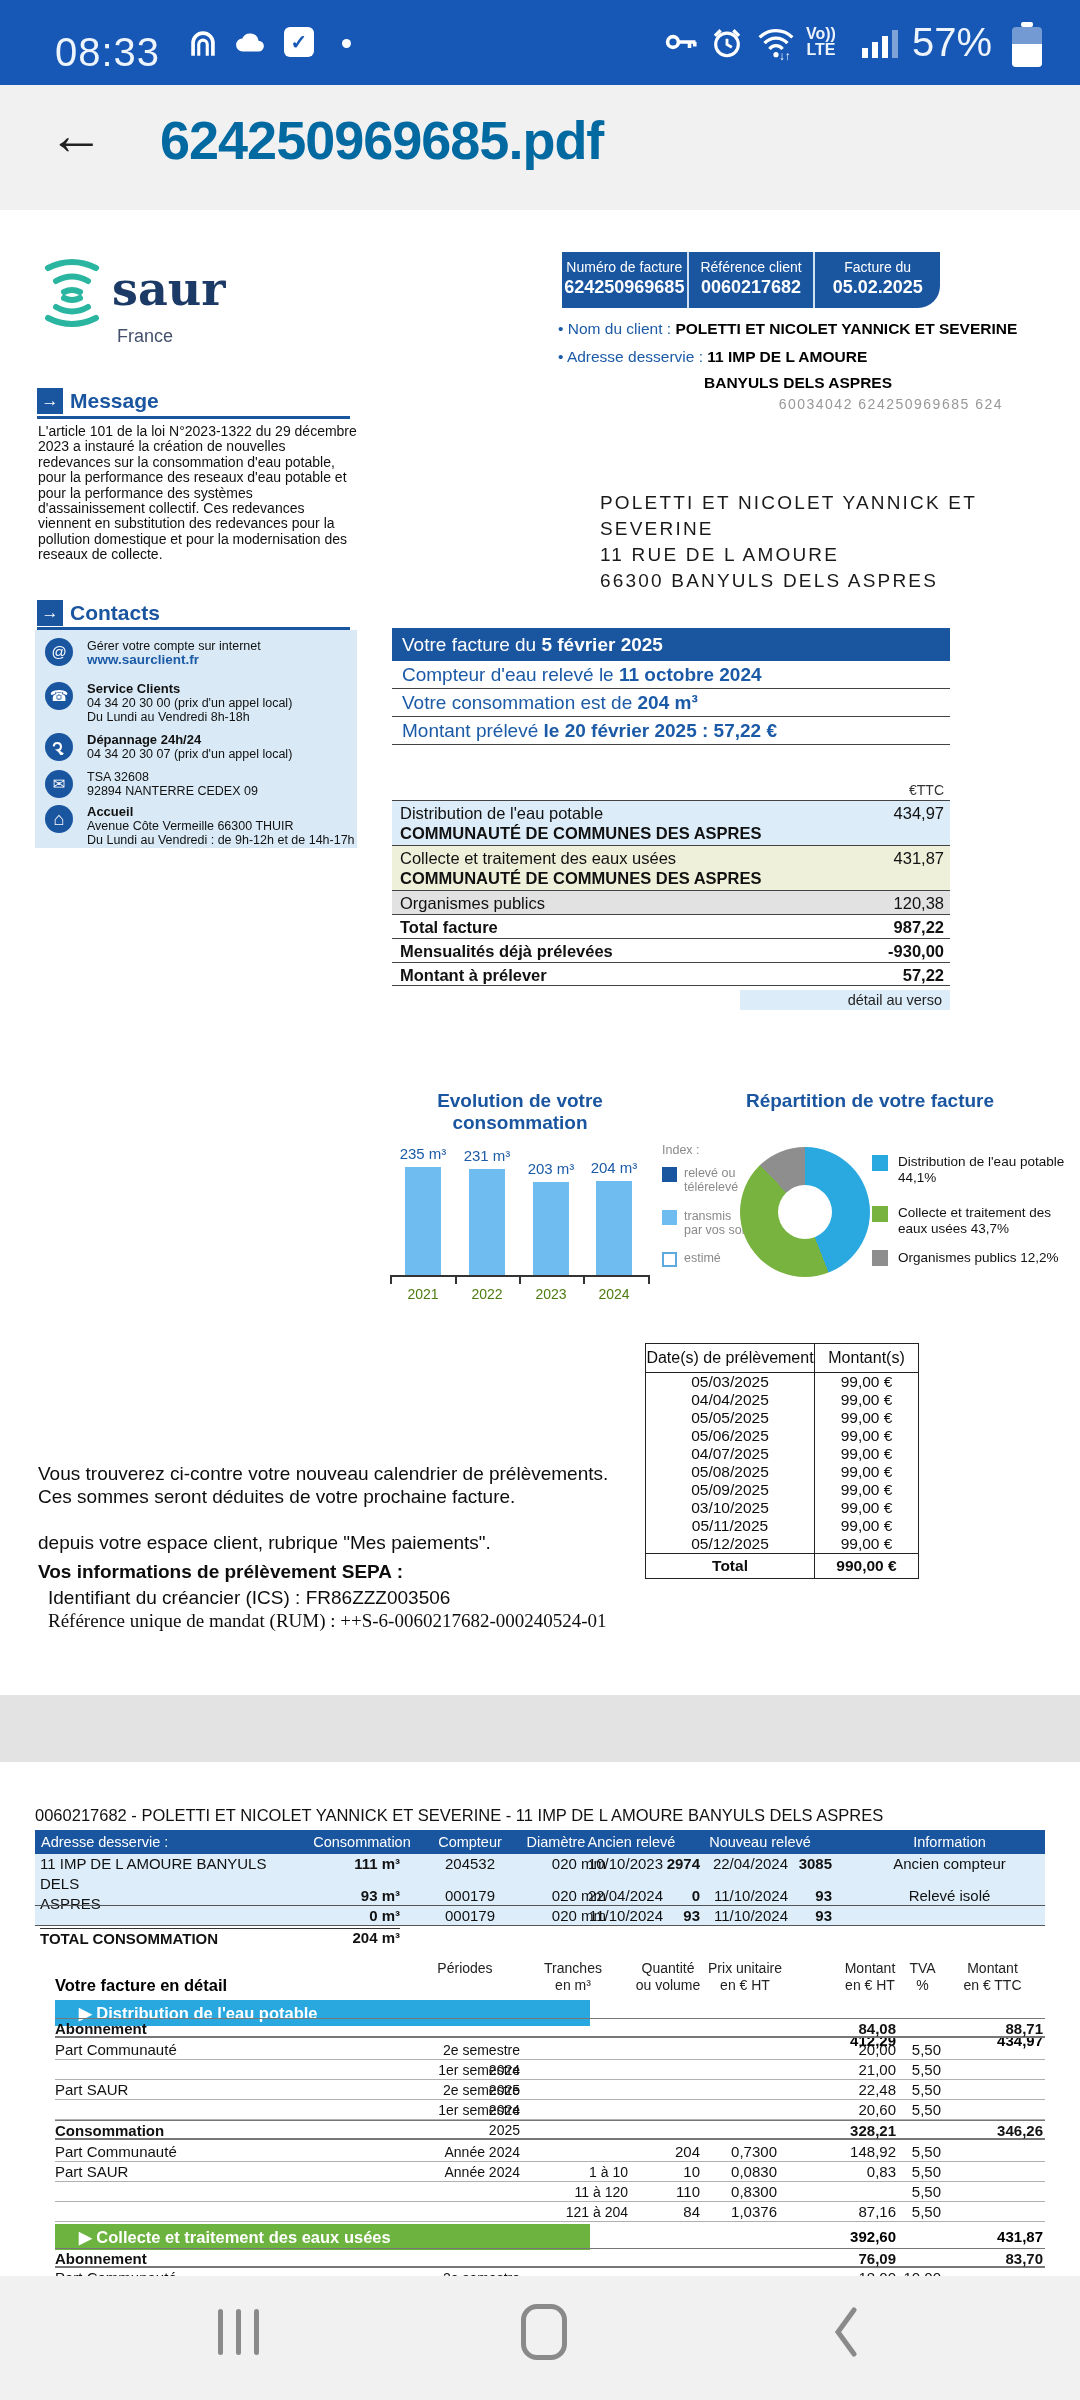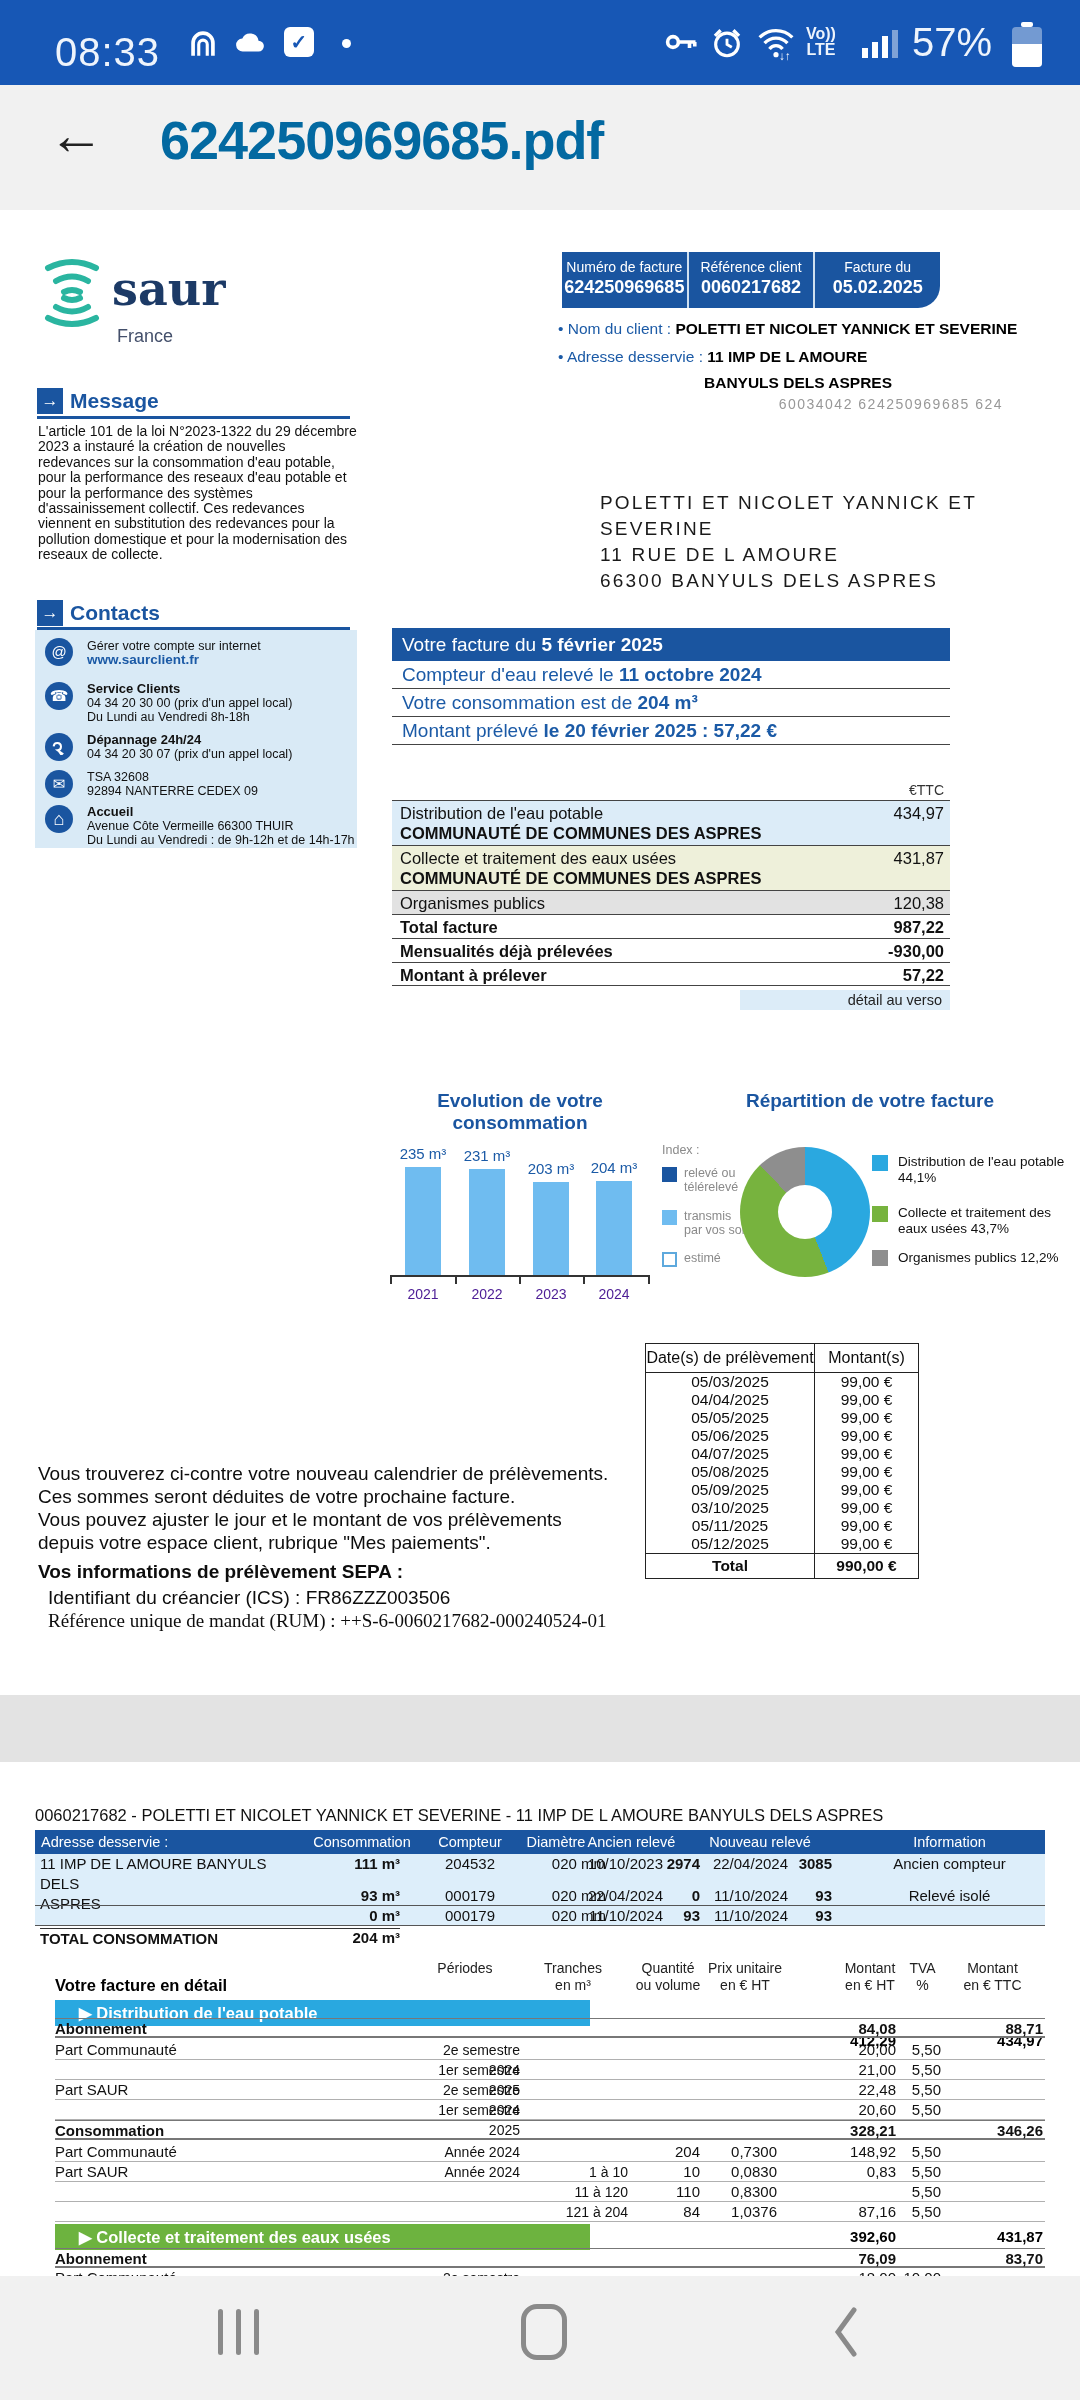--- a/index.html
+++ b/index.html
@@ -55,21 +55,21 @@
   .amrow{left:392px;width:558px;border-top:1.5px solid #444;box-sizing:border-box;font-size:16.5px;color:#111;}
   .amrow .v{position:absolute;right:6px;top:3px;}
   .amrow .l1{position:absolute;left:8px;top:3px;}
   .amrow .l2{position:absolute;left:8px;top:23px;font-weight:bold;}
   .chip{left:740px;top:780px;width:210px;height:20px;background:#dcecf8;font-size:14.5px;color:#222;
         text-align:right;line-height:20px;padding-right:8px;box-sizing:border-box;}
   
   .chart-title{font-size:19px;font-weight:bold;color:#1a55a0;text-align:center;}
   .bar{position:absolute;background:#6fbcf0;}
   .bar-val{position:absolute;font-size:15px;color:#1b5aa6;text-align:center;}
-  .bar-year{position:absolute;font-size:14px;color:#4c1d95;text-align:center;}
+  .bar-year{position:absolute;font-size:14px;color:#4d7c0f;text-align:center;}
   .tick{position:absolute;width:2px;height:9px;background:#333;}
   .axis{left:390px;top:1065px;width:260px;height:2px;background:#333;}
   .lgd{font-size:12.5px;color:#8a8a8a;line-height:13.5px;}
   .sw{position:absolute;width:15px;height:15px;}
   #donut{left:740px;top:937px;width:130px;height:130px;border-radius:50%;}
   #donut-hole{left:778px;top:975px;width:54px;height:54px;border-radius:50%;background:#fff;}
   .dlgd{font-size:13.5px;color:#111;line-height:16px;}
   .dsw{position:absolute;width:16px;height:16px;}
   
   .sepa{font-size:19px;color:#0d0d0d;line-height:23px;}
@@ -359,21 +359,21 @@
     <span class="a dsw" style="left:872px;top:996px;background:#77b33e;"></span>
     <div class="a dlgd" style="left:898px;top:995px;">
       <span>Collecte et traitement des</span><br><span>eaux usées 43,7%</span>
     </div>
     <span class="a dsw" style="left:872px;top:1040px;background:#8e8e8e;"></span>
     <div class="a dlgd" style="left:898px;top:1040px;">Organismes publics 12,2%</div>
 
     <div class="a sepa" style="left:38px;top:1252px;width:600px;">
       <span>Vous trouverez ci-contre votre nouveau calendrier de prélèvements.</span><br>
       <span>Ces sommes seront déduites de votre prochaine facture.</span><br>
-      <span>Vous pouvez ajuster le jour et le montant de vos prélèvements</span><br>
+      <br>
       <span>depuis votre espace client, rubrique "Mes paiements".</span>
     </div>
     <div class="a sepa bold" style="left:38px;top:1350px;">Vos informations de prélèvement SEPA :</div>
     <div class="a sepa" style="left:48px;top:1376px;">Identifiant du créancier (ICS) :  FR86ZZZ003506</div>
     <div class="a sepa" style="left:48px;top:1399px;font-family:Liberation Serif, serif;">Référence unique de mandat (RUM) :  ++S-6-0060217682-000240524-01</div>
 
     <table id="schedule" class="a">
       <tbody>
           <tr class="hd">
         <td class="cdate">Date(s) de prélèvement</td>

